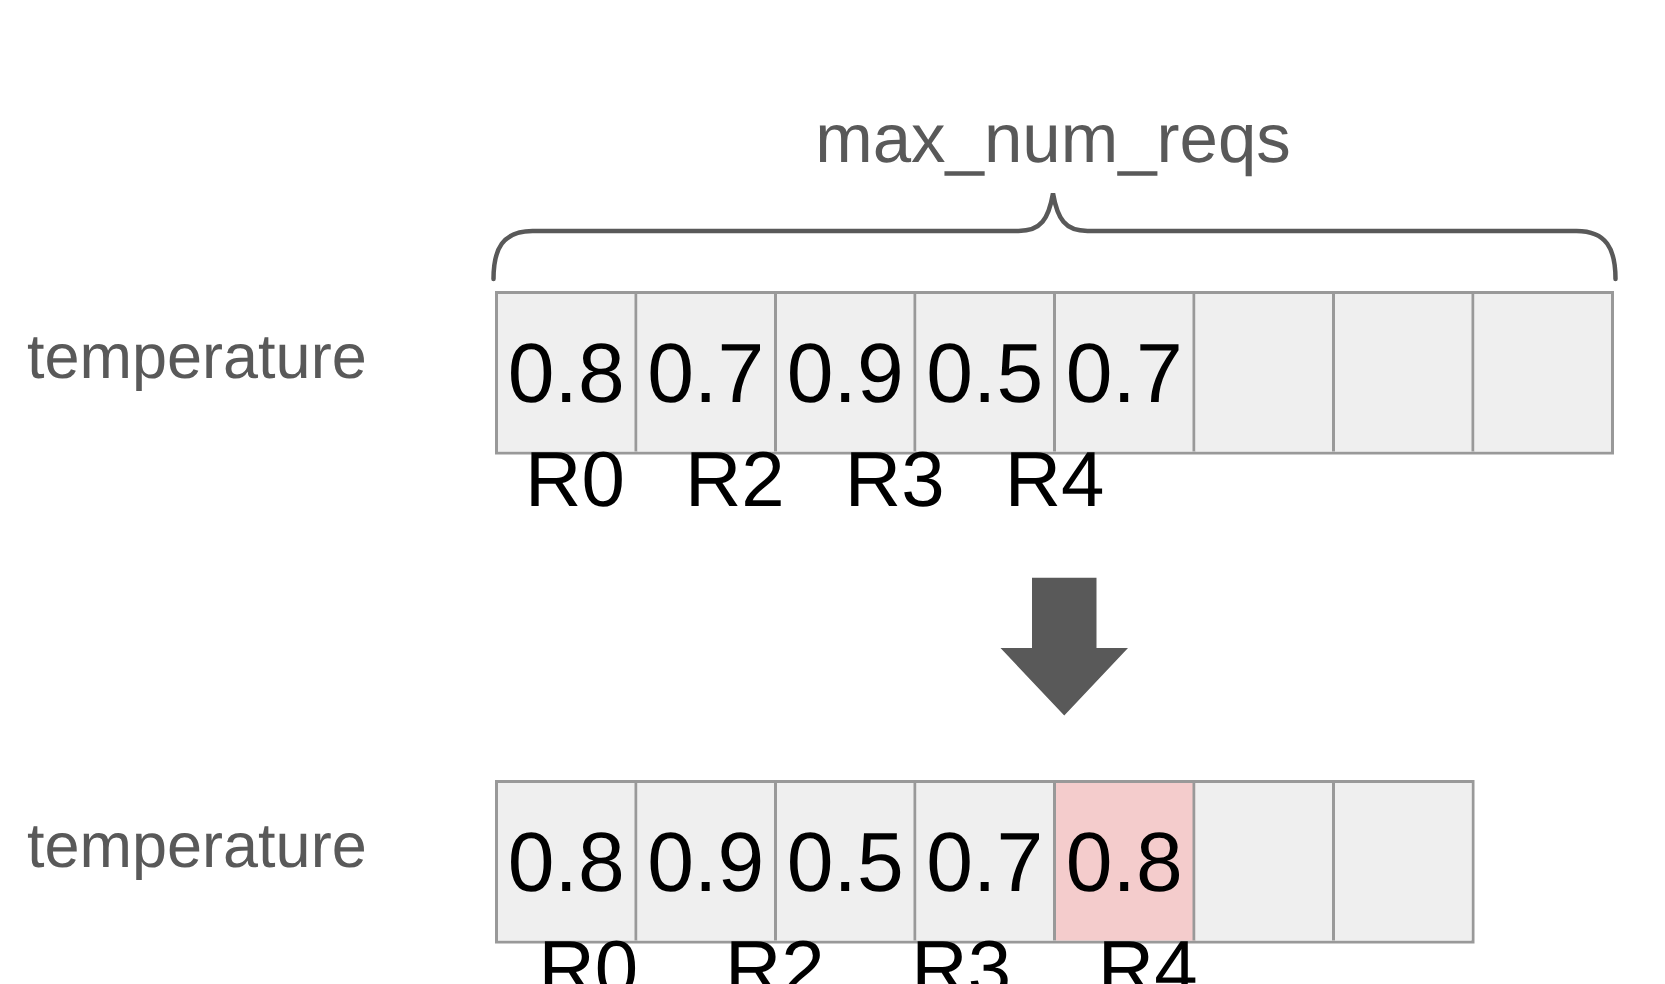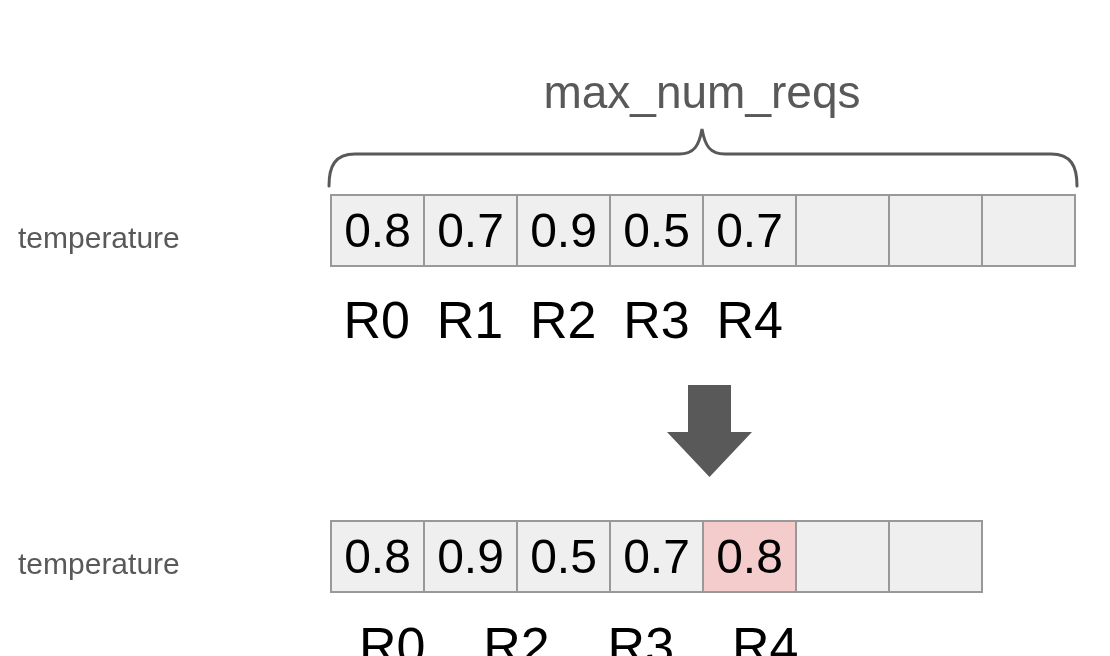--- a/index.html
+++ b/index.html
@@ -28,45 +28,45 @@
     white-space: nowrap;
   }
   .brace-svg {
     position: absolute;
     left: 327px;
     top: 82px;
   }
   .temp-label {
     position: absolute;
     left: 18px;
-    font-size: 30px;
+    font-size: 42px;
     line-height: 54px;
     color: var(--gray-text, #595959);
     white-space: nowrap;
   }
   .temp-label.before { top: 167px; }
   .temp-label.after  { top: 493px; }
   .grid {
     position: absolute;
     left: 330px;
     display: flex;
     border: 2px solid var(--cell-border, #999999);
     background: #ffffff;
   }
   .grid.before { top: 150px; }
   .grid.after  { top: 476px; }
   .cell {
     width: 91px;
-    height: 69px;
+    height: 105px;
     background: var(--cell-fill, #efefef);
     border-right: 2px solid var(--cell-border, #999999);
     display: flex;
     align-items: center;
     justify-content: center;
-    font-size: 48px;
+    font-size: 56px;
     color: var(--value-text, #000000);
   }
   .cell:last-child { border-right: none; }
   .cell.highlight { background: var(--cell-highlight, #f4cccc); }
   .req-labels {
     position: absolute;
     left: 330px;
     width: 746px;
     display: flex;
   }
@@ -116,21 +116,20 @@
       <div class="cell">0.9</div>
       <div class="cell">0.5</div>
       <div class="cell">0.7</div>
       <div class="cell"></div>
       <div class="cell"></div>
       <div class="cell"></div>
     </div>
 
   <div class="req-labels before" id="labels-before">
       <div class="req-label">R0</div>
-      <div class="req-label">R1</div>
       <div class="req-label">R2</div>
       <div class="req-label">R3</div>
       <div class="req-label">R4</div>
       <div class="req-label"></div>
       <div class="req-label"></div>
       <div class="req-label"></div>
     </div>
 
   <svg class="down-arrow" width="90" height="95" viewBox="0 0 90 95">
     <path d="M 23 0 L 66 0 L 66 47 L 87 47 L 44.5 92 L 2 47 L 23 47 Z" fill="#595959"></path>

